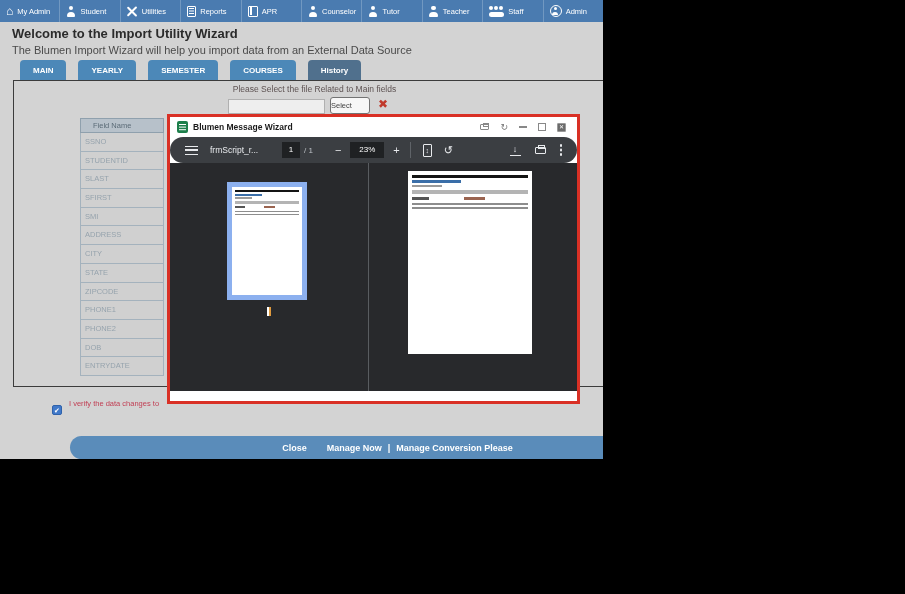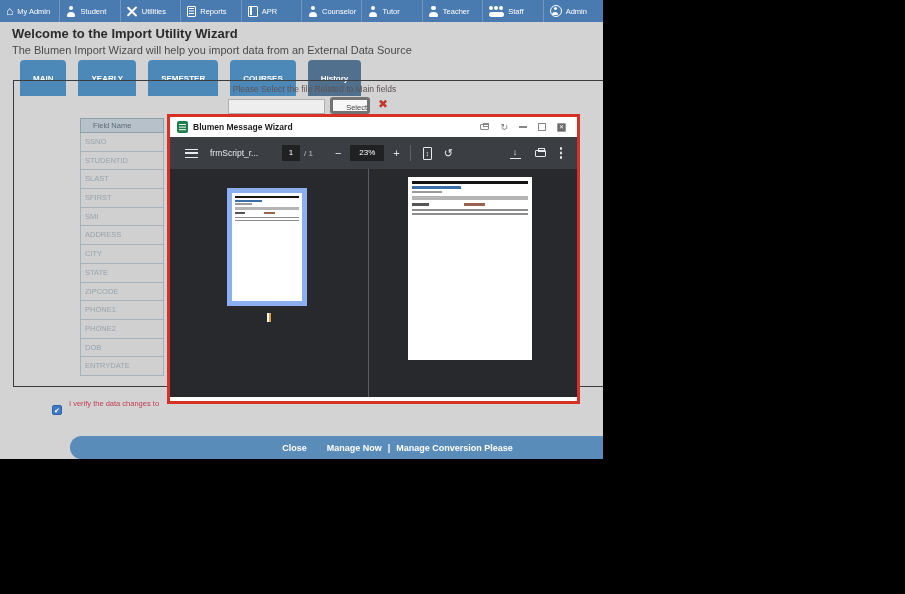--- a/index.html
+++ b/index.html
@@ -30,30 +30,30 @@
   .ic-admin { width:12px; height:12px; border:1.2px solid #fff; border-radius:50%; position:relative; display:inline-block; flex:none; }
   .ic-admin::before { content:""; position:absolute; left:3.3px; top:1.2px; width:3px; height:3px; background:#fff; border-radius:50%; }
   .ic-admin::after { content:""; position:absolute; left:1.8px; bottom:1px; width:6px; height:3.5px; background:#fff; border-radius:3px 3px 0 0; }
 
   
   .page-title { position:absolute; left:12px; top:26px; font-size:13px; font-weight:bold; color:#2b2b2b; }
   .page-subtitle { position:absolute; left:12px; top:44px; font-size:11px; color:#4a4a4a; }
 
   
   .tabs { position:absolute; left:20px; top:60px; display:flex; gap:12px; }
-  .tab { height:36px; padding:8px 13px; background:#4c88b8; color:#fff; font-size:8px; font-weight:bold;
+  .tab { height:20px; padding:8px 13px; background:#4c88b8; color:#fff; font-size:8px; font-weight:bold;
          border-radius:4px 4px 0 0; display:flex; align-items:center; cursor:default; }
   .tab.active { background:#50708d; }
 
   
   .panel { position:absolute; left:13px; top:80px; width:590px; height:307px; border:1px solid #3c3c3c; border-right:none; }
   .instruction { position:absolute; top:84px; left:13px; width:603px; text-align:center; font-size:8.5px; color:#5d5252; }
   .file-input { position:absolute; left:228px; top:99px; width:97px; height:15px; background:#eee; border:1px solid #b0b0b0; }
-  .select-btn { position:absolute; left:330px; top:97px; width:40px; height:17px; background:#f7f7f7; border:3px solid #737373;
-                border-radius:3px; font-size:7.5px; color:#444; text-align:right; line-height:15px; }
+  .select-btn { position:absolute; left:330px; top:97px; width:40px; height:17px; background:#f7f7f7; border:1px solid #737373;
+                border-radius:3px; font-size:7.5px; color:#444; text-align:left; line-height:15px; }
   .red-x { position:absolute; left:378px; top:97px; color:#c0392b; font-weight:bold; font-size:12px; }
 
   
   .ftable { position:absolute; left:80px; top:118px; width:84px; }
   .ftable .th { height:15px; background:#b7c1ca; border:1px solid #8fa0ad; font-size:7.5px; color:#5b6b77; padding-left:12px; line-height:14px; }
   .ftable .tr { height:18.7px; border:1px solid #a4b2bd; border-top:none; font-size:7.5px; color:#96a3ad; padding-left:4px; line-height:17.5px; background:#d0d0d0; overflow:hidden; }
 
   
   .cb { position:absolute; left:52px; top:405px; width:10px; height:10px; background:#4179c9; border:1px solid #2f62ab; border-radius:2px;
         color:#fff; font-size:7px; line-height:9px; text-align:center; }
@@ -74,21 +74,21 @@
   .win-controls { display:flex; gap:11px; align-items:center; padding-right:4px; }
   .wc { color:#777; position:relative; }
   .wc-print { width:9px; height:6px; border:1.2px solid #888; border-radius:1px; }
   .wc-print::before { content:""; position:absolute; left:1.5px; top:-2px; width:4px; height:2px; border:1px solid #888; }
   .wc-refresh { font-size:9px; line-height:8px; }
   .wc-min { width:8px; height:2px; background:#888; }
   .wc-max { width:8px; height:8px; border:1.3px solid #888; }
   .wc-close { width:9px; height:9px; background:#6b6b6b; border:1px solid #999; border-radius:1px; color:#fff; font-size:6px; line-height:7px; text-align:center; }
 
   
-  .pdf-toolbar { height:32px; background:#3b3e42; display:flex; align-items:center; padding:0 15px; color:#e8eaed; }
+  .pdf-toolbar { height:26px; background:#3b3e42; display:flex; align-items:center; padding:0 15px; color:#e8eaed;border-radius:18px; }
   .ham { width:13px; height:9px; border-top:1.6px solid #e8eaed; border-bottom:1.6px solid #e8eaed; position:relative; }
   .ham::before { content:""; position:absolute; left:0; top:2.7px; width:13px; height:1.6px; background:#e8eaed; }
   .fname { font-size:8.5px; margin-left:12px; width:62px; overflow:hidden; white-space:nowrap; }
   .pagebox { margin-left:10px; width:18px; height:16px; background:#1f2123; color:#fff; font-size:8px; text-align:center; line-height:16px; }
   .pagecount { font-size:8px; color:#bdc1c6; margin-left:4px; }
   .zminus { margin-left:22px; font-size:11px; }
   .zoombox { margin-left:9px; width:34px; height:16px; background:#1f2123; color:#fff; font-size:8px; text-align:center; line-height:16px; }
   .zplus { margin-left:9px; font-size:11px; }
   .tdiv { margin-left:10px; width:1px; height:16px; background:#5f6368; }
   .fitpage { margin-left:12px; width:9px; height:13px; border:1.2px solid #e8eaed; border-radius:1px; font-size:7px; text-align:center; line-height:11px; }

